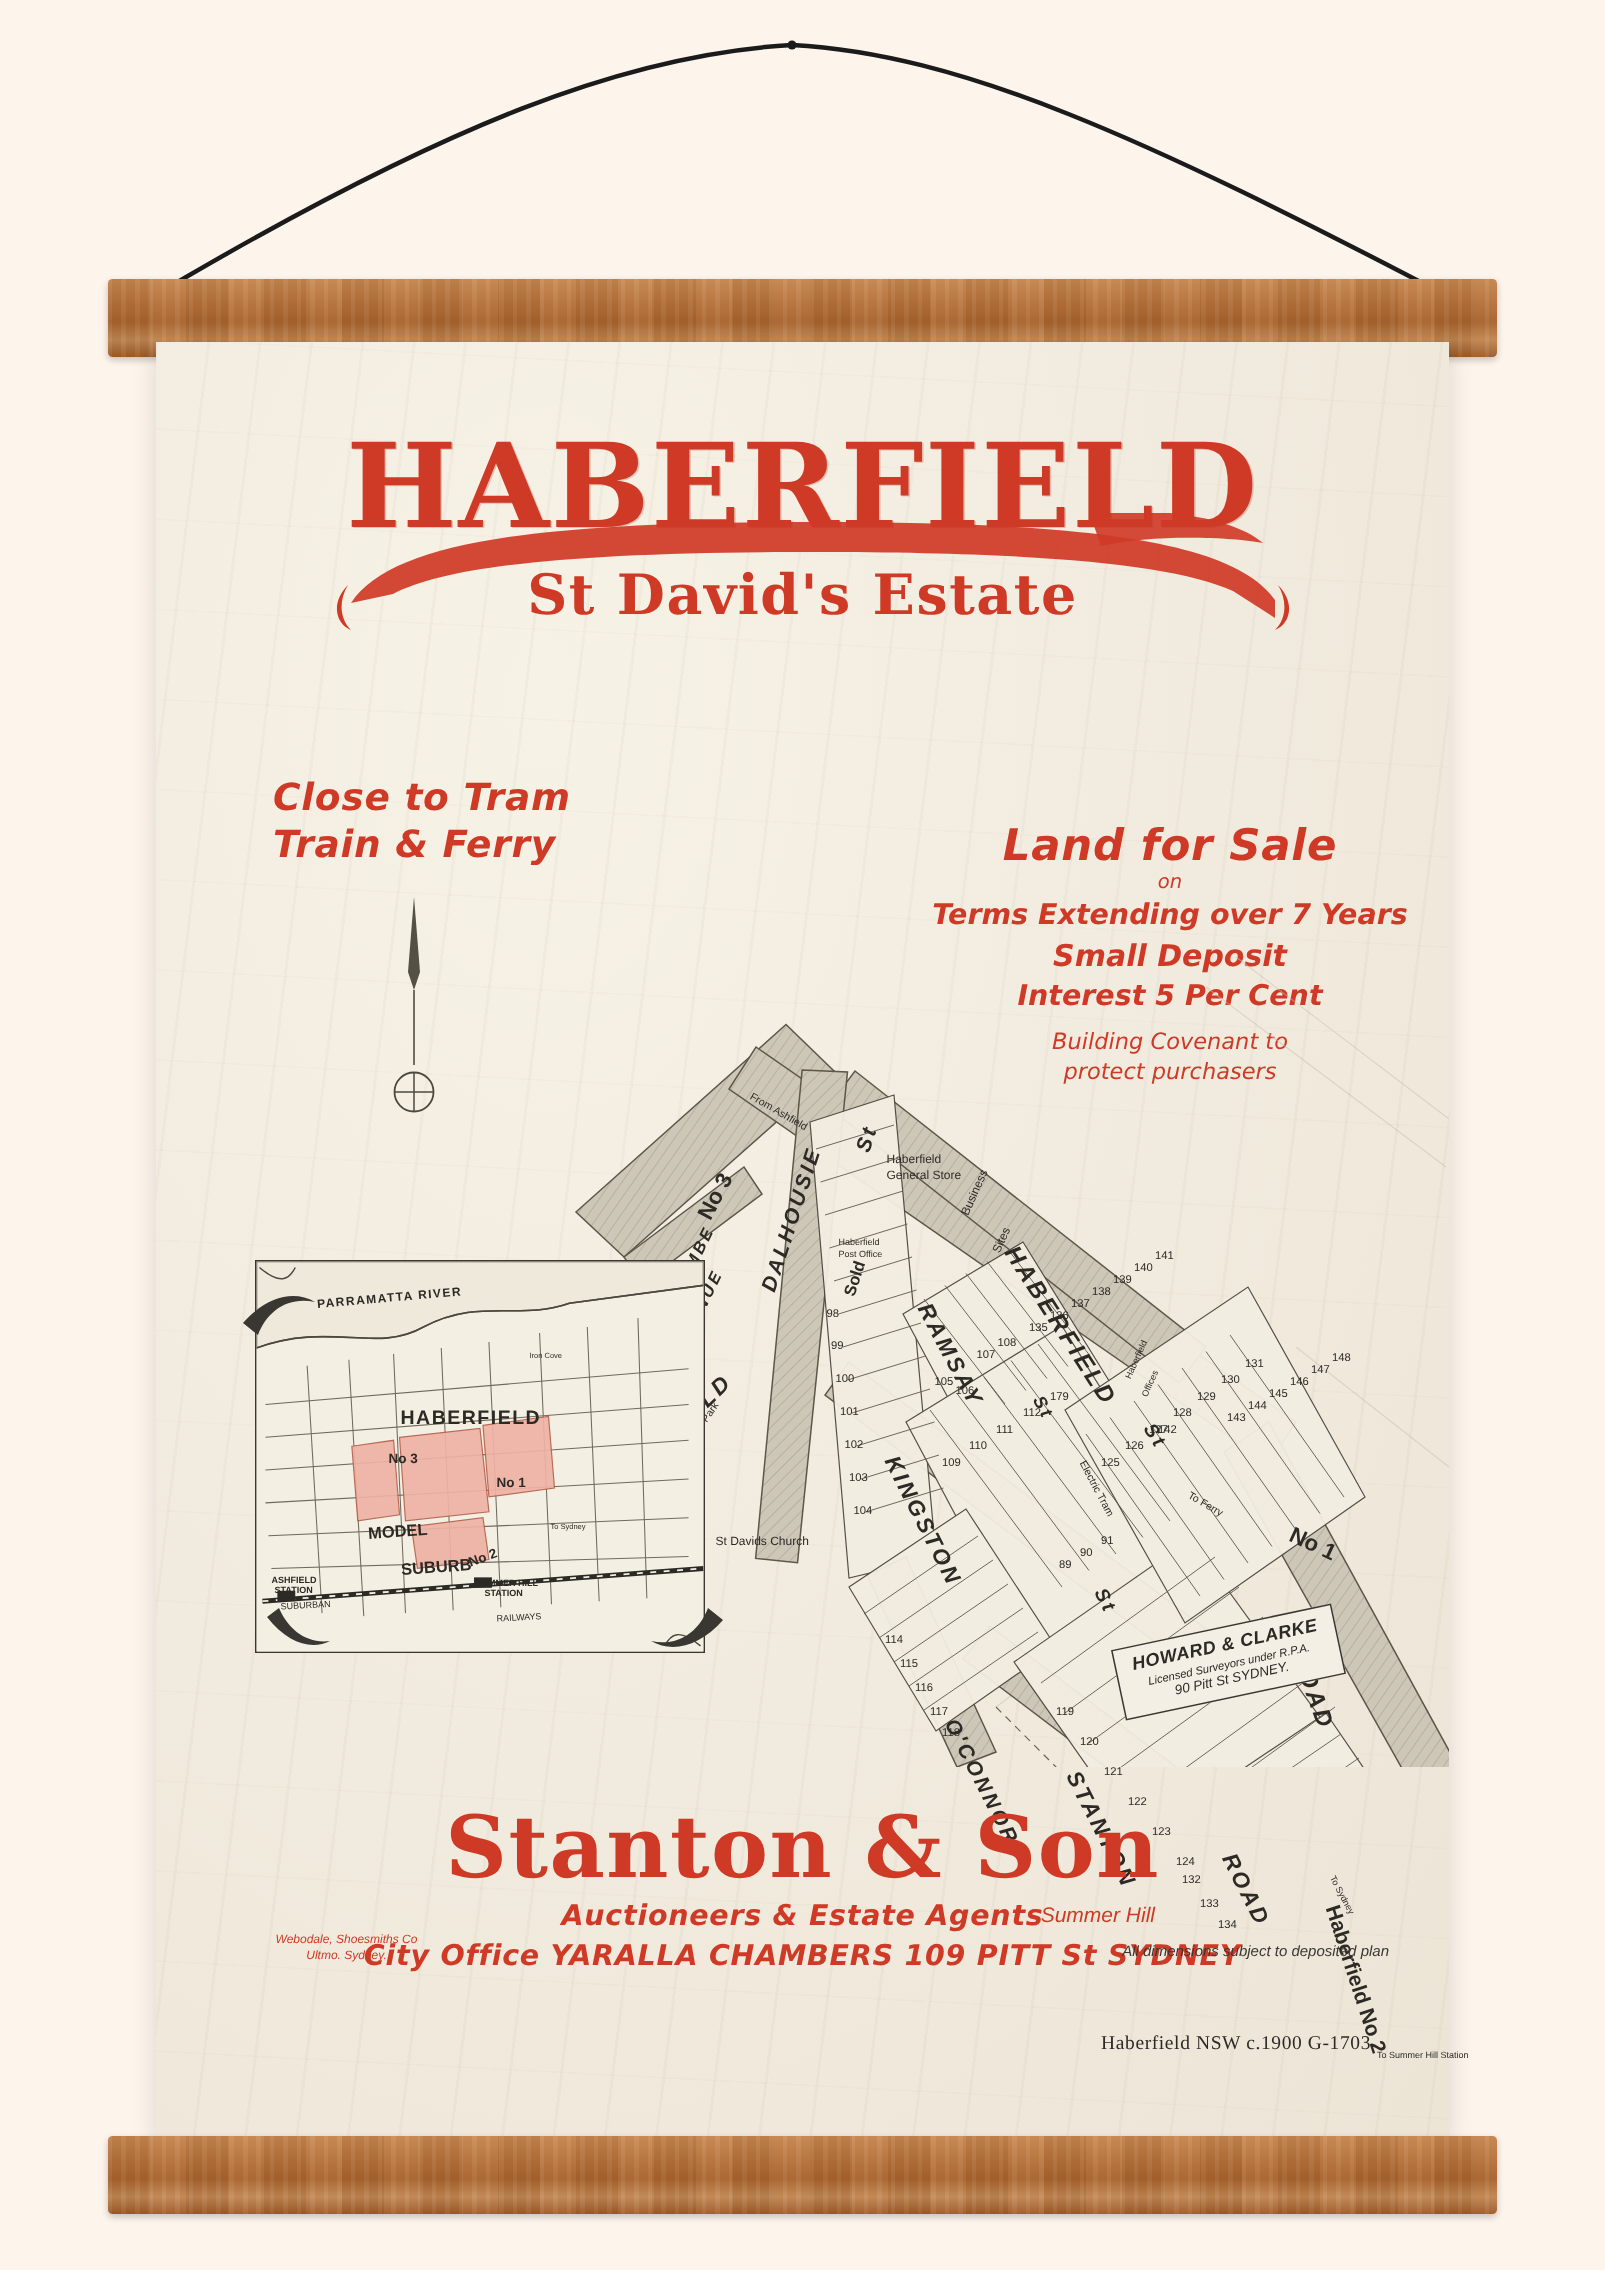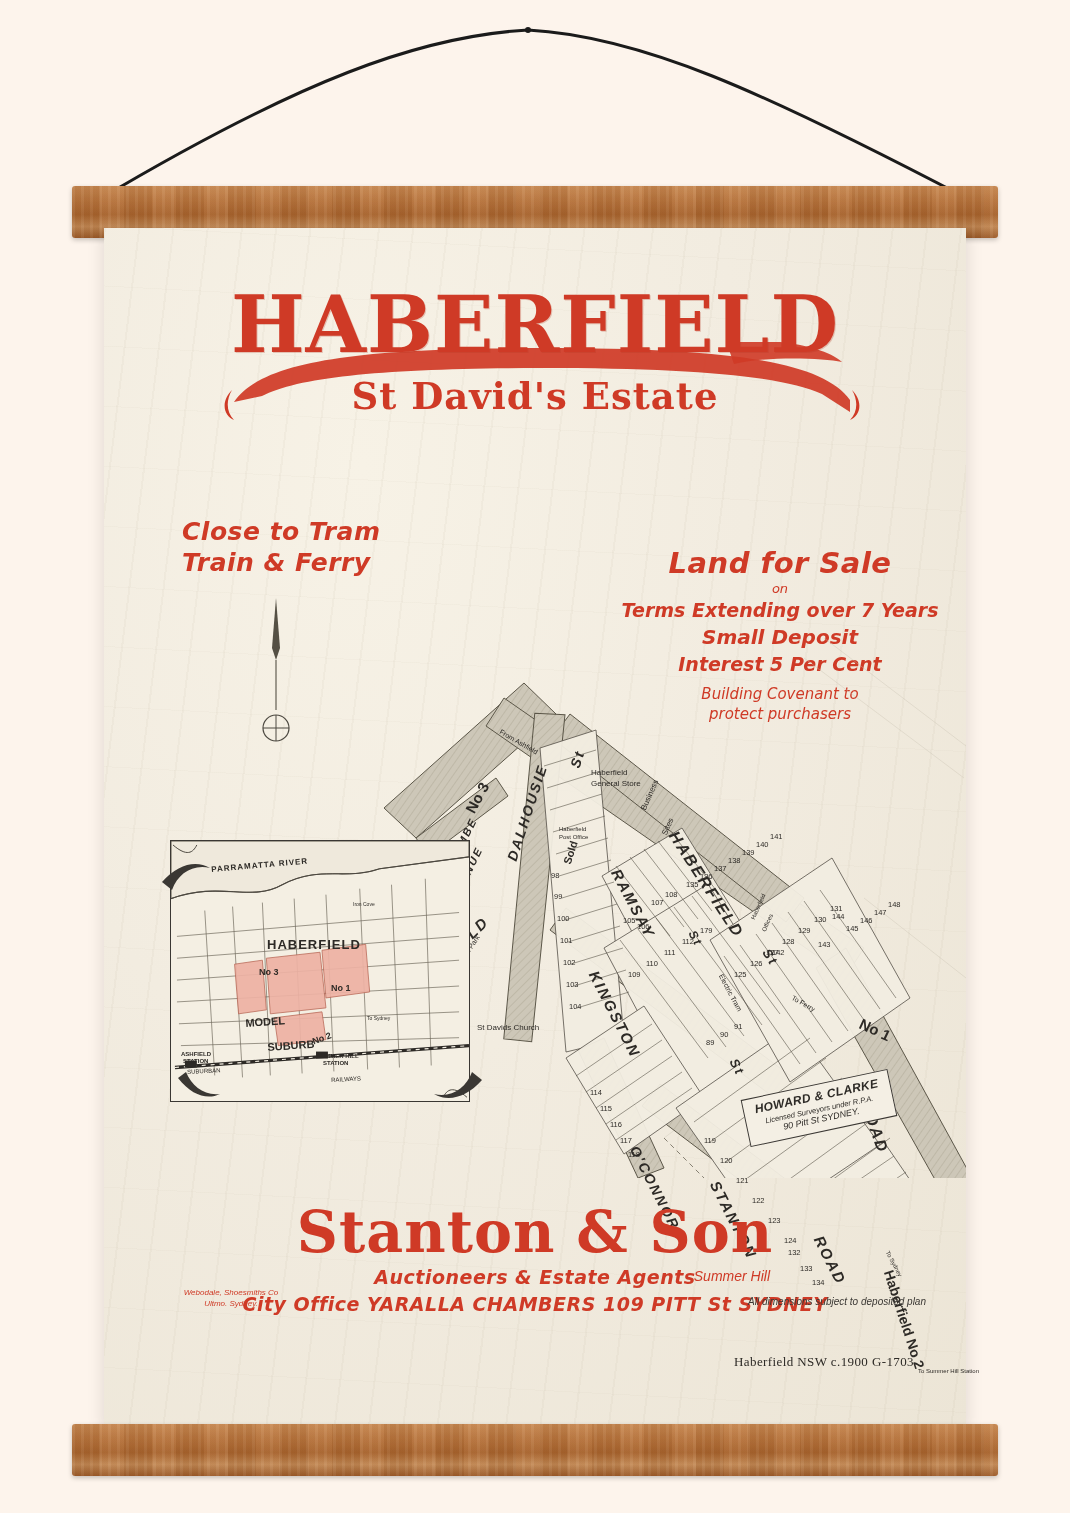--- a/index.html
+++ b/index.html
@@ -493,21 +493,21 @@
         <div class="mtext lotnum" style="left: 708px; top: 1050px;">134</div>
         <div class="mtext lotnum" style="left: 582px; top: 652px;">135</div>
         <div class="mtext lotnum" style="left: 596px; top: 644px;">136</div>
         <div class="mtext lotnum" style="left: 610px; top: 636px;">137</div>
         <div class="mtext lotnum" style="left: 624px; top: 628px;">138</div>
         <div class="mtext lotnum" style="left: 638px; top: 620px;">139</div>
         <div class="mtext lotnum" style="left: 652px; top: 612px;">140</div>
         <div class="mtext lotnum" style="left: 666px; top: 604px;">141</div>
         <div class="mtext lotnum" style="left: 668px; top: 720px; text-align: right;">142</div>
         <div class="mtext lotnum" style="left: 714px; top: 712px;">143</div>
-        <div class="mtext lotnum" style="left: 728px; top: 684px; text-align: right;">144</div>
+        <div class="mtext lotnum" style="left: 728px; top: 704px; text-align: right;">144</div>
         <div class="mtext lotnum" style="left: 742px; top: 696px;">145</div>
         <div class="mtext lotnum" style="left: 756px; top: 688px;">146</div>
         <div class="mtext lotnum" style="left: 770px; top: 680px;">147</div>
         <div class="mtext lotnum" style="left: 784px; top: 672px;">148</div>
         <div class="mtext lotnum" style="left: 602px; top: 810px;">89</div>
         <div class="mtext lotnum" style="left: 616px; top: 802px;">90</div>
         <div class="mtext lotnum" style="left: 630px; top: 794px;">91</div>
       </div>
 
     <div id="inset-map">

